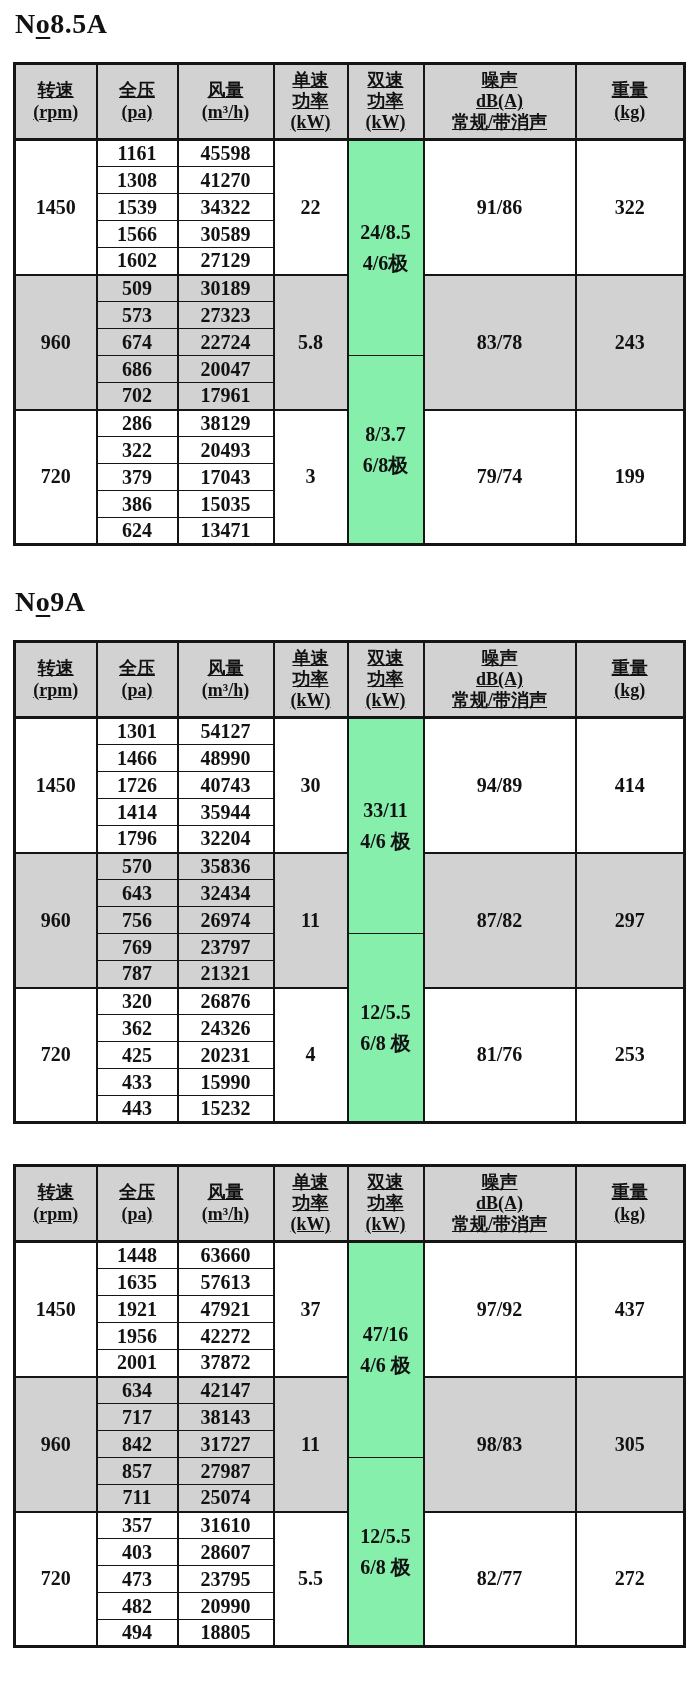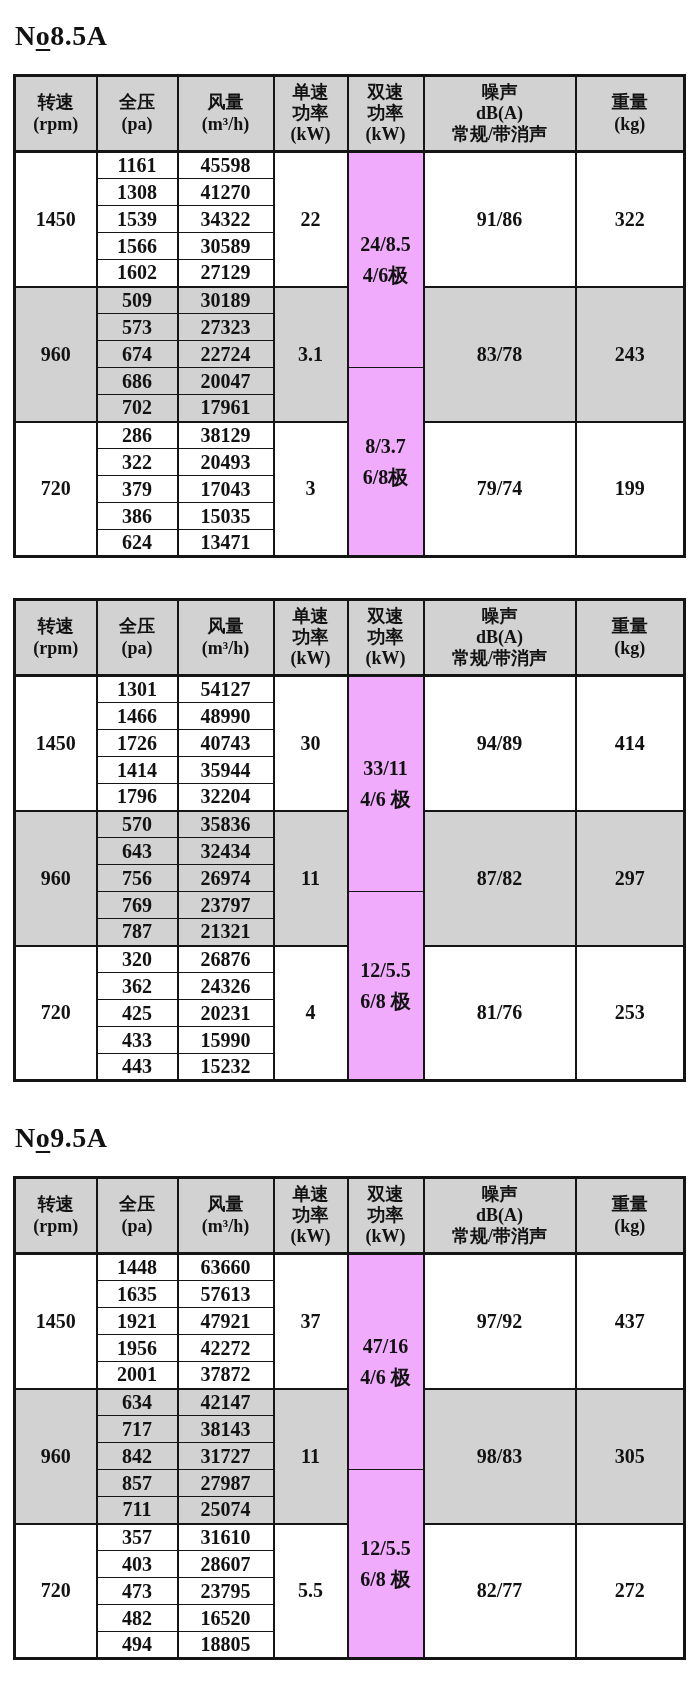--- a/index.html
+++ b/index.html
@@ -7,21 +7,21 @@
     --shaded-bg:#d2d2d2;
     --border:#151515;
     --text:#121212;
   }
   html,body{margin:0;padding:0;background:#ffffff;}
   body{
     width:700px;
     font-family:"Liberation Serif","DejaVu Serif",serif;
     color:var(--text,#121212);
   }
-  .content{padding:20px 0 0 13px;}
+  .content{padding:8px 0 0 13px;}
   .block{margin-bottom:40px;}
   h2.tbl-title{
     font-size:28px;
     font-weight:600;
     margin:0 0 22px 2px;
     letter-spacing:.5px;
   }
   .uo{text-decoration:underline;text-underline-offset:4px;}
   table.spec{
     border-collapse:collapse;
@@ -29,37 +29,37 @@
     width:670px;
     border:3px solid var(--border,#151515);
   }
   th,td{
     border:2px solid var(--border,#151515);
     text-align:center;
     vertical-align:middle;
     padding:0;
     overflow:hidden;
   }
-  thead tr{height:76px;}
+  thead tr{height:76px;text-decoration:underline;}
   thead th{
     background:var(--header-bg,#d2d2d2);
     font-weight:600;
     font-size:18px;
     line-height:1.18;
     border-bottom-width:3px;
   }
   tbody tr{height:27px;}
   tbody td{
     border-top-width:1px;
     border-bottom-width:1px;
     font-size:20px;
     font-weight:600;
   }
   tr.gstart td{border-top-width:2px;}
-  td.dualcell{background:#f0abfc;line-height:1.55;}
+  td.dualcell{background:#86efac;line-height:1.55;}
   td.sh{background:var(--shaded-bg,#d2d2d2);}
 </style>
 </head>
 <body>
 
 <div class="content">
 
   <section class="block">
     <h2 class="tbl-title"><span>N</span><span class="uo">o</span><span>8.5A</span></h2>
     <table class="spec">
@@ -134,21 +134,21 @@
           </tr>
         <tr>
             <td>1602</td>
             <td>27129</td>
           </tr>
 
         <tr class="gstart">
           <td rowspan="5" class="sh">960</td>
           <td class="sh">509</td>
           <td class="sh">30189</td>
-          <td rowspan="5" class="sh">3.1</td>
+          <td rowspan="5" class="sh">5.8</td>
           <td rowspan="5" class="sh">83/78</td>
           <td rowspan="5" class="sh">243</td>
         </tr>
         <tr>
             <td class="sh">573</td>
             <td class="sh">27323</td>
           </tr>
         <tr>
             <td class="sh">674</td>
             <td class="sh">22724</td>
@@ -182,20 +182,154 @@
             <td>379</td>
             <td>17043</td>
           </tr>
         <tr>
             <td>386</td>
             <td>15035</td>
           </tr>
         <tr>
             <td>624</td>
             <td>13471</td>
+          </tr>
+      </tbody>
+    </table>
+  </section>
+
+  <section class="block">
+    <h2 class="tbl-title"><span>N</span><span class="uo">o</span><span>9A</span></h2>
+    <table class="spec">
+      <colgroup>
+          <col style="width:82px">
+          <col style="width:81px">
+          <col style="width:96px">
+          <col style="width:74px">
+          <col style="width:76px">
+          <col style="width:152px">
+          <col style="width:109px">
+        </colgroup>
+      <thead>
+        <tr>
+          <th>
+              <div>转速</div>
+              <div>(rpm)</div>
+            </th>
+          <th>
+              <div>全压</div>
+              <div>(pa)</div>
+            </th>
+          <th>
+              <div>风量</div>
+              <div>(m³/h)</div>
+            </th>
+          <th>
+              <div>单速</div>
+              <div>功率</div>
+              <div>(kW)</div>
+            </th>
+          <th>
+              <div>双速</div>
+              <div>功率</div>
+              <div>(kW)</div>
+            </th>
+          <th>
+              <div>噪声</div>
+              <div>dB(A)</div>
+              <div>常规/带消声</div>
+            </th>
+          <th>
+              <div>重量</div>
+              <div>(kg)</div>
+            </th>
+        </tr>
+      </thead>
+      <tbody>
+        <tr>
+          <td rowspan="5">1450</td>
+          <td>1301</td>
+          <td>54127</td>
+          <td rowspan="5">30</td>
+          <td rowspan="8" class="dualcell">
+              <div>33/11</div>
+              <div>4/6 极</div>
+            </td>
+          <td rowspan="5">94/89</td>
+          <td rowspan="5">414</td>
+        </tr>
+        <tr>
+            <td>1466</td>
+            <td>48990</td>
+          </tr>
+        <tr>
+            <td>1726</td>
+            <td>40743</td>
+          </tr>
+        <tr>
+            <td>1414</td>
+            <td>35944</td>
+          </tr>
+        <tr>
+            <td>1796</td>
+            <td>32204</td>
+          </tr>
+
+        <tr class="gstart">
+          <td rowspan="5" class="sh">960</td>
+          <td class="sh">570</td>
+          <td class="sh">35836</td>
+          <td rowspan="5" class="sh">11</td>
+          <td rowspan="5" class="sh">87/82</td>
+          <td rowspan="5" class="sh">297</td>
+        </tr>
+        <tr>
+            <td class="sh">643</td>
+            <td class="sh">32434</td>
+          </tr>
+        <tr>
+            <td class="sh">756</td>
+            <td class="sh">26974</td>
+          </tr>
+        <tr>
+          <td class="sh">769</td>
+          <td class="sh">23797</td>
+          <td rowspan="7" class="dualcell">
+              <div>12/5.5</div>
+              <div>6/8 极</div>
+            </td>
+        </tr>
+        <tr>
+            <td class="sh">787</td>
+            <td class="sh">21321</td>
+          </tr>
+
+        <tr class="gstart">
+          <td rowspan="5">720</td>
+          <td>320</td>
+          <td>26876</td>
+          <td rowspan="5">4</td>
+          <td rowspan="5">81/76</td>
+          <td rowspan="5">253</td>
+        </tr>
+        <tr>
+            <td>362</td>
+            <td>24326</td>
+          </tr>
+        <tr>
+            <td>425</td>
+            <td>20231</td>
+          </tr>
+        <tr>
+            <td>433</td>
+            <td>15990</td>
+          </tr>
+        <tr>
+            <td>443</td>
+            <td>15232</td>
           </tr>
       </tbody>
     </table>
   </section>
 
   <section class="block">
     <table class="spec">
       <colgroup>
           <col style="width:82px">
           <col style="width:81px">
@@ -236,154 +370,20 @@
             </th>
           <th>
               <div>重量</div>
               <div>(kg)</div>
             </th>
         </tr>
       </thead>
       <tbody>
         <tr>
           <td rowspan="5">1450</td>
-          <td>1301</td>
-          <td>54127</td>
-          <td rowspan="5">30</td>
-          <td rowspan="8" class="dualcell">
-              <div>33/11</div>
-              <div>4/6 极</div>
-            </td>
-          <td rowspan="5">94/89</td>
-          <td rowspan="5">414</td>
-        </tr>
-        <tr>
-            <td>1466</td>
-            <td>48990</td>
-          </tr>
-        <tr>
-            <td>1726</td>
-            <td>40743</td>
-          </tr>
-        <tr>
-            <td>1414</td>
-            <td>35944</td>
-          </tr>
-        <tr>
-            <td>1796</td>
-            <td>32204</td>
-          </tr>
-
-        <tr class="gstart">
-          <td rowspan="5" class="sh">960</td>
-          <td class="sh">570</td>
-          <td class="sh">35836</td>
-          <td rowspan="5" class="sh">11</td>
-          <td rowspan="5" class="sh">87/82</td>
-          <td rowspan="5" class="sh">297</td>
-        </tr>
-        <tr>
-            <td class="sh">643</td>
-            <td class="sh">32434</td>
-          </tr>
-        <tr>
-            <td class="sh">756</td>
-            <td class="sh">26974</td>
-          </tr>
-        <tr>
-          <td class="sh">769</td>
-          <td class="sh">23797</td>
-          <td rowspan="7" class="dualcell">
-              <div>12/5.5</div>
-              <div>6/8 极</div>
-            </td>
-        </tr>
-        <tr>
-            <td class="sh">787</td>
-            <td class="sh">21321</td>
-          </tr>
-
-        <tr class="gstart">
-          <td rowspan="5">720</td>
-          <td>320</td>
-          <td>26876</td>
-          <td rowspan="5">4</td>
-          <td rowspan="5">81/76</td>
-          <td rowspan="5">253</td>
-        </tr>
-        <tr>
-            <td>362</td>
-            <td>24326</td>
-          </tr>
-        <tr>
-            <td>425</td>
-            <td>20231</td>
-          </tr>
-        <tr>
-            <td>433</td>
-            <td>15990</td>
-          </tr>
-        <tr>
-            <td>443</td>
-            <td>15232</td>
-          </tr>
-      </tbody>
-    </table>
-  </section>
-
-  <section class="block">
-    <h2 class="tbl-title"><span>N</span><span class="uo">o</span><span>9.5A</span></h2>
-    <table class="spec">
-      <colgroup>
-          <col style="width:82px">
-          <col style="width:81px">
-          <col style="width:96px">
-          <col style="width:74px">
-          <col style="width:76px">
-          <col style="width:152px">
-          <col style="width:109px">
-        </colgroup>
-      <thead>
-        <tr>
-          <th>
-              <div>转速</div>
-              <div>(rpm)</div>
-            </th>
-          <th>
-              <div>全压</div>
-              <div>(pa)</div>
-            </th>
-          <th>
-              <div>风量</div>
-              <div>(m³/h)</div>
-            </th>
-          <th>
-              <div>单速</div>
-              <div>功率</div>
-              <div>(kW)</div>
-            </th>
-          <th>
-              <div>双速</div>
-              <div>功率</div>
-              <div>(kW)</div>
-            </th>
-          <th>
-              <div>噪声</div>
-              <div>dB(A)</div>
-              <div>常规/带消声</div>
-            </th>
-          <th>
-              <div>重量</div>
-              <div>(kg)</div>
-            </th>
-        </tr>
-      </thead>
-      <tbody>
-        <tr>
-          <td rowspan="5">1450</td>
           <td>1448</td>
           <td>63660</td>
           <td rowspan="5">37</td>
           <td rowspan="8" class="dualcell">
               <div>47/16</div>
               <div>4/6 极</div>
             </td>
           <td rowspan="5">97/92</td>
           <td rowspan="5">437</td>
         </tr>
@@ -444,21 +444,21 @@
         <tr>
             <td>403</td>
             <td>28607</td>
           </tr>
         <tr>
             <td>473</td>
             <td>23795</td>
           </tr>
         <tr>
             <td>482</td>
-            <td>16520</td>
+            <td>20990</td>
           </tr>
         <tr>
             <td>494</td>
             <td>18805</td>
           </tr>
       </tbody>
     </table>
   </section>
 
 </div>

